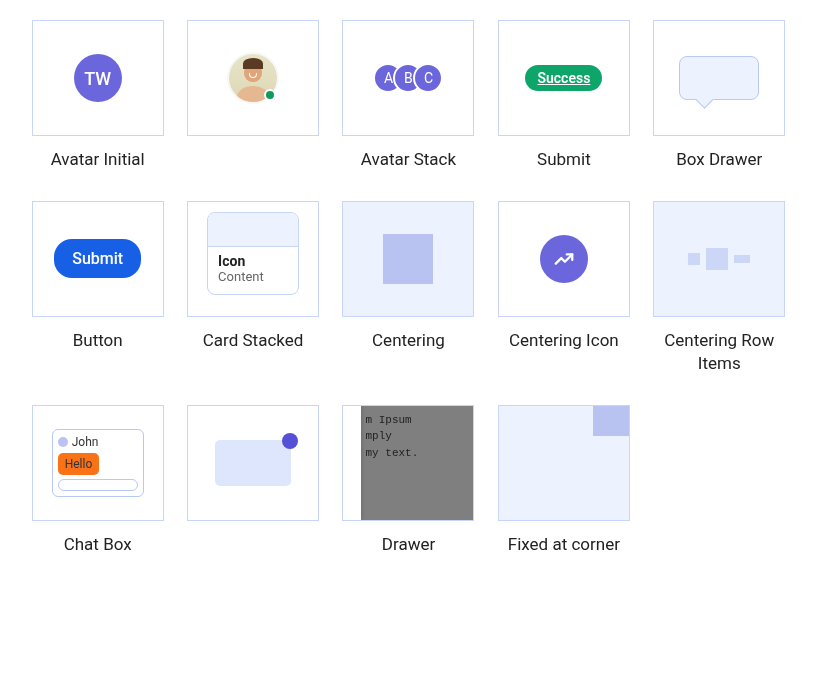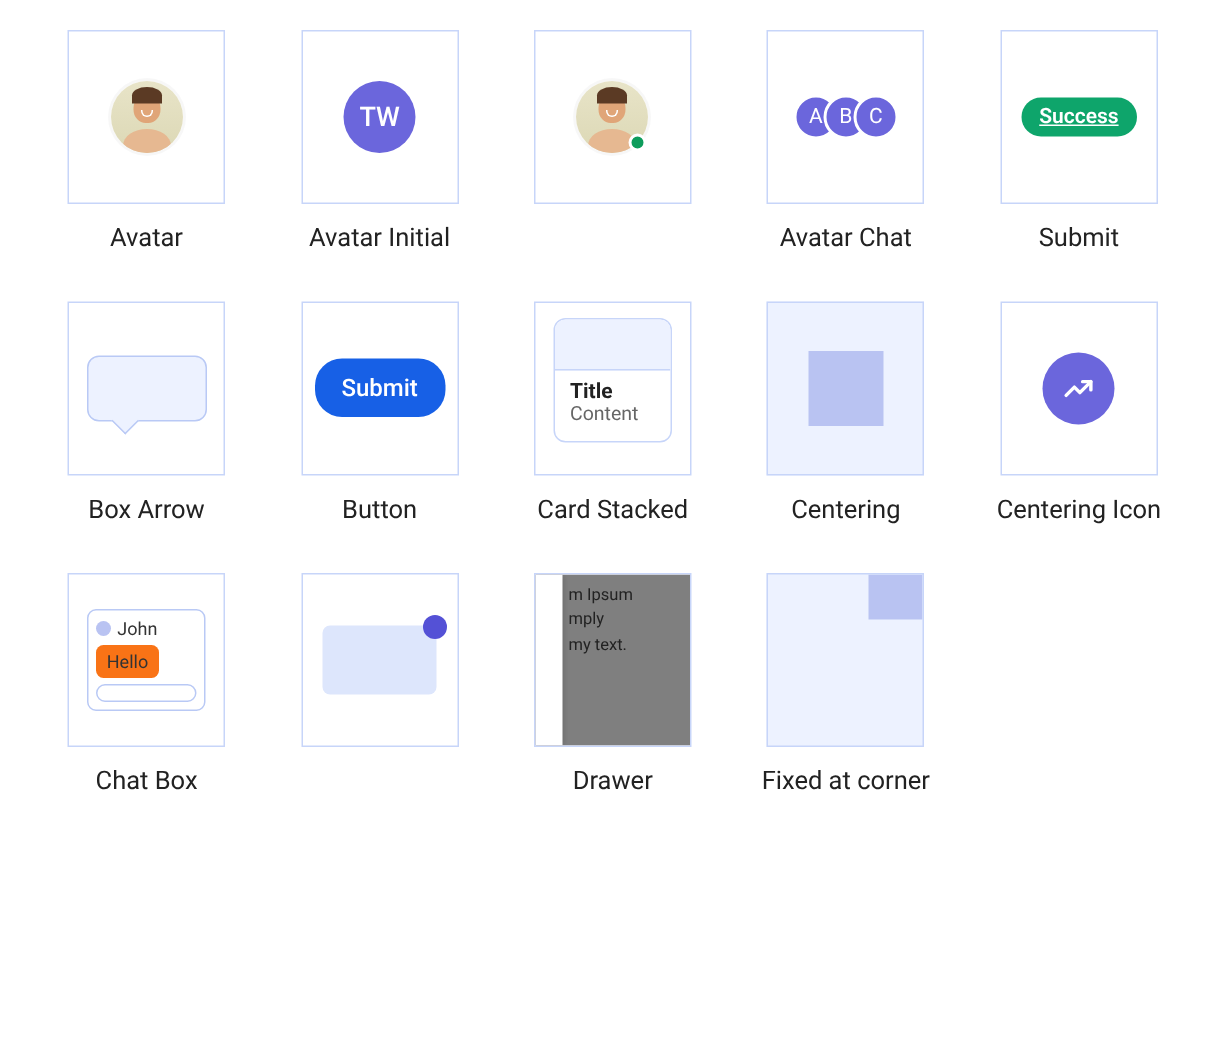--- a/index.html
+++ b/index.html
@@ -18,21 +18,21 @@
       grid-template-columns: repeat(5, 1fr);
       gap: 30px 20px;
     }
     .item {
       display: flex;
       flex-direction: column;
       align-items: center;
       cursor: pointer;
     }
     .thumb {
-      width: 105px;
+      width: 132px;
       height: 116px;
       border: 1px solid #c7d5f9;
       display: flex;
       align-items: center;
       justify-content: center;
       background: #fff;
       overflow: hidden;
       position: relative;
     }
     .label {
@@ -337,29 +337,20 @@
       width: 36px;
       height: 30px;
       background: #b9c3f2;
     }
   </style>
 </head>
 <body>
 
 <div class="grid">
 
-  <div class="item">
-    <div class="thumb">
-      <div class="avatar-face">
-        <div class="shirt"></div>
-          <div class="smile"></div>
-      </div>
-    </div>
-    <div class="label">Avatar</div>
-  </div>
 
   <div class="item">
     <div class="thumb">
       <div class="avatar-initial">TW</div>
     </div>
     <div class="label">Avatar Initial</div>
   </div>
 
   <div class="item">
     <div class="thumb">
@@ -374,50 +365,50 @@
   </div>
 
   <div class="item">
     <div class="thumb">
       <div class="avatar-stack">
         <div class="circ">A</div>
         <div class="circ">B</div>
         <div class="circ">C</div>
       </div>
     </div>
-    <div class="label">Avatar Chat</div>
+    <div class="label">Avatar Stack</div>
   </div>
 
   <div class="item">
     <div class="thumb">
       <div class="badge">Success</div>
     </div>
     <div class="label">Submit</div>
   </div>
 
   <div class="item">
     <div class="thumb">
       <div class="box-arrow"></div>
     </div>
-    <div class="label">Box Arrow</div>
+    <div class="label">Box Drawer</div>
   </div>
 
   <div class="item">
     <div class="thumb">
       <div class="submit-btn">Submit</div>
     </div>
     <div class="label">Button</div>
   </div>
 
   <div class="item">
     <div class="thumb" style="padding:10px 12px 0;align-items:flex-start;">
       <div class="card-stacked">
         <div class="hdr"></div>
         <div class="body">
-          <div class="ttl">Title</div>
+          <div class="ttl">Icon</div>
           <div class="cnt">Content</div>
         </div>
       </div>
     </div>
     <div class="label">Card Stacked</div>
   </div>
 
   <div class="item">
     <div class="thumb centering-thumb">
       <div class="centering-sq"></div>
@@ -430,20 +421,30 @@
       <div class="center-icon">
         <svg viewBox="0 0 24 24" fill="none" stroke="#fff" stroke-width="2.5" stroke-linecap="round" stroke-linejoin="round">
           <polyline points="3 17 9 11 13 15 21 7"></polyline>
           <polyline points="15 7 21 7 21 13"></polyline>
         </svg>
       </div>
     </div>
     <div class="label">Centering Icon</div>
   </div>
 
+  <div class="item">
+    <div class="thumb centering-row">
+      <div class="row-items">
+        <div class="ri1"></div>
+          <div class="ri2"></div>
+          <div class="ri3"></div>
+      </div>
+    </div>
+    <div class="label">Centering Row Items</div>
+  </div>
 
   <div class="item">
     <div class="thumb" style="padding:8px 12px;">
       <div class="chat-box">
         <div class="chat-head">
           <div class="dot"></div>
           <span>John</span>
         </div>
         <div class="chat-msg">Hello</div>
         <div class="chat-input"></div>
@@ -456,21 +457,21 @@
     <div class="thumb">
       <div class="docked">
         <div class="corner-dot"></div>
       </div>
     </div>
   </div>
 
   <div class="item">
     <div class="thumb drawer-thumb">
       <div class="drawer-bg">
-        <div class="drawer-text" style="white-space:pre-line;">m Ipsum
+        <div class="drawer-text" style="white-space:pre-line;font-family:Liberation Mono, monospace;">m Ipsum
 mply
 my text.</div>
         <div class="drawer-panel"></div>
       </div>
     </div>
     <div class="label">Drawer</div>
   </div>
 
   <div class="item">
     <div class="thumb fixed-corner">

